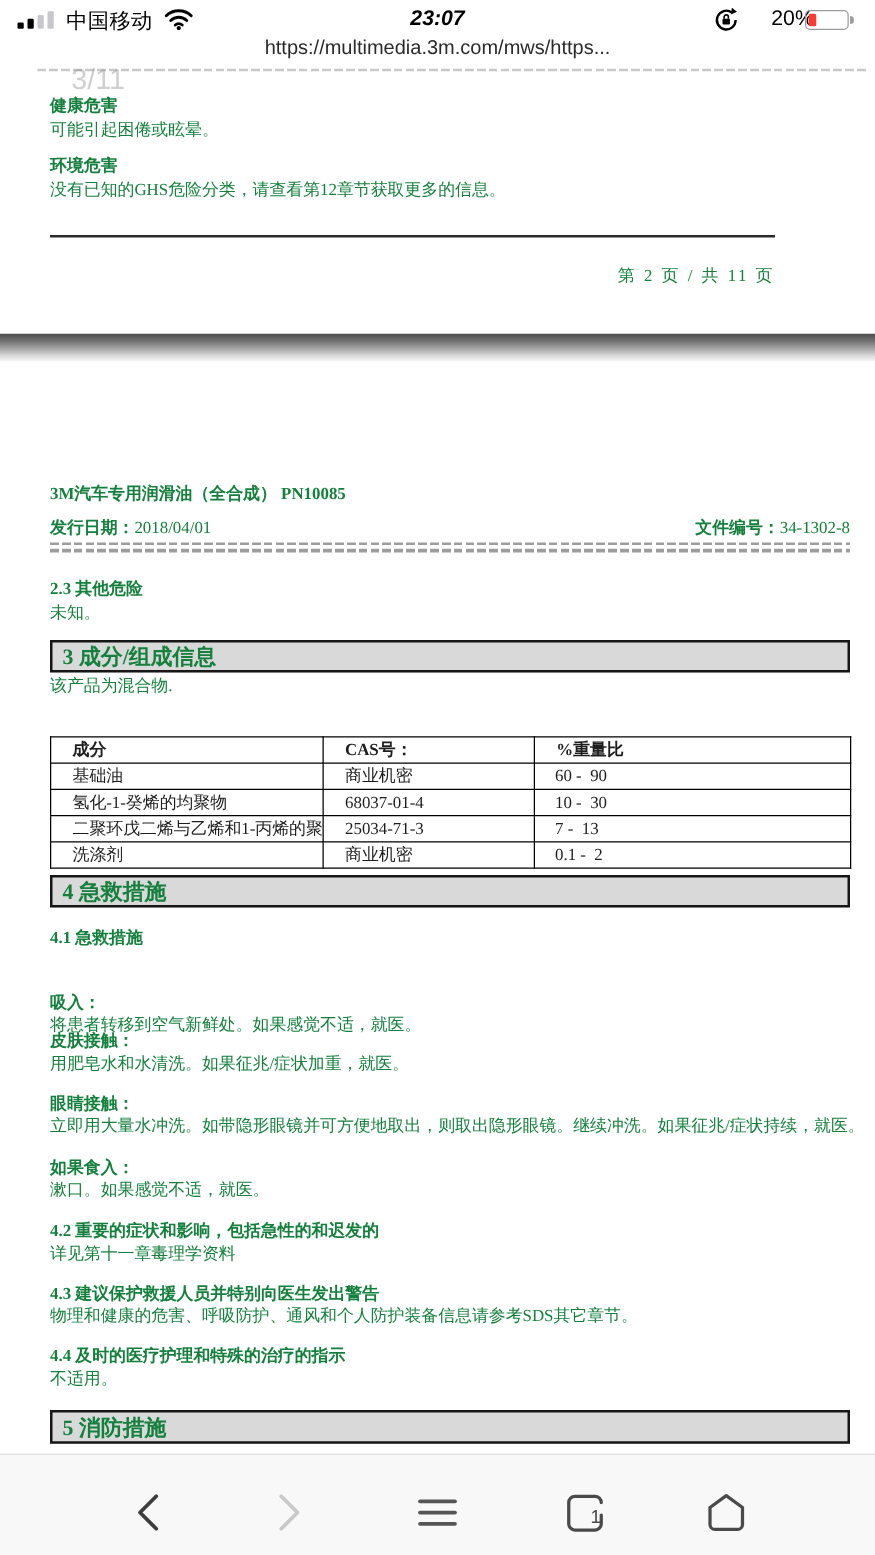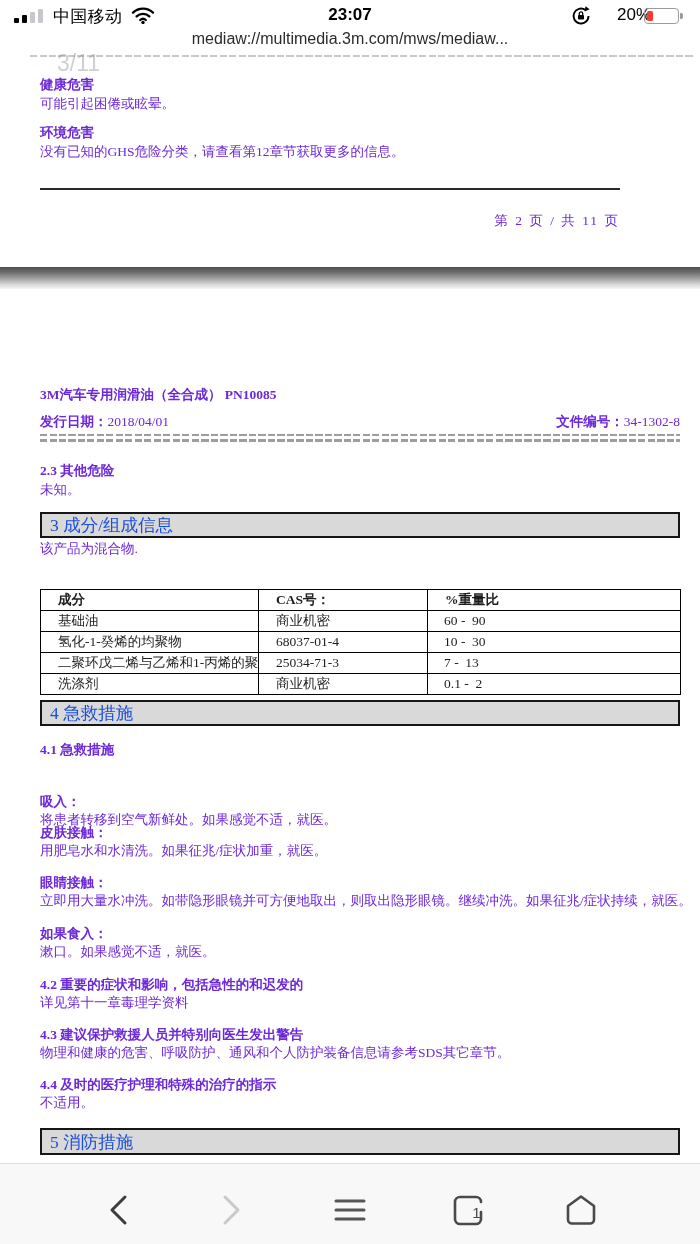--- a/index.html
+++ b/index.html
@@ -10,26 +10,26 @@
   .sig-bar{position:absolute;bottom:0;width:5px;border-radius:1px;}
   .carrier{font-size:17px;letter-spacing:.3px;}
   .time{font-size:17px;font-weight:700;}
   .batt-pct{font-size:17px;margin-left:18px;}
   .batt-body{position:absolute;width:33px;height:14px;border:1.5px solid #9b9b9f;border-radius:4px;}
   .batt-fill{position:absolute;left:2px;top:2px;bottom:2px;width:6px;background:#ff3b30;border-radius:1.5px;}
   .batt-nub{position:absolute;right:-5px;top:4px;width:3px;height:6px;background:#9b9b9f;border-radius:0 2px 2px 0;}
   
   .url-text{font-size:16px;font-weight:500;color:#2b2b2b;text-align:center;width:100%;}
   
-  .doc{font-family:"Liberation Serif","DejaVu Serif",serif;color:#6d28d9;font-size:13.5px;line-height:1.35;}
+  .doc{font-family:"Liberation Serif","DejaVu Serif",serif;color:#15803d;font-size:13.5px;line-height:1.35;}
   .b{font-weight:bold;}
   .hatch-row{height:2.4px;background:repeating-linear-gradient(90deg,#9d9d9d 0 7px,rgba(0,0,0,0) 7px 9.5px);}
   .hatch-gap{height:3px;}
   .sec-box{background:#d9d9d9;border:2px solid #161616;display:flex;align-items:center;
-           font-family:"Liberation Serif","DejaVu Serif",serif;font-weight:normal;font-size:17.5px;color:#1d4ed8;
+           font-family:"Liberation Serif","DejaVu Serif",serif;font-weight:bold;font-size:17.5px;color:#15803d;
            padding-left:8px;box-sizing:border-box;}
   .page-indicator{font-size:23px;color:rgba(130,130,130,.38);font-family:"Liberation Sans","DejaVu Sans",sans-serif;}
   .sep-band{background:linear-gradient(#4f4f4f 0%,#6e6e6e 25%,#a7a7a7 55%,#d9d9d9 80%,#f6f6f6 100%);}
   table.ing{border-collapse:collapse;table-layout:fixed;width:640px;font-family:"Liberation Serif","DejaVu Serif",serif;
             font-size:13.5px;color:#1d1d1d;}
   table.ing td{border:1.2px solid #000;padding:1px 17px;height:16px;overflow:hidden;white-space:pre;}
   table.ing td.c3{padding-left:16px;}
   .footer2{font-size:13.5px;letter-spacing:2px;}
   
   .toolbar{background:#f8f8f8;border-top:1px solid #dedede;}
@@ -47,36 +47,36 @@
       <div class="sig-bar" style="left:16px;height:11px;background:#c8c8cc;"></div>
       <div class="sig-bar" style="left:24px;height:14px;background:#c8c8cc;"></div>
     </div>
     <div class="abs carrier" style="left:53px;top:5px;">中国移动</div>
     <svg class="abs" style="left:131px;top:6px;" width="24" height="18" viewBox="0 0 24 18">
       <path d="M2 6.6 a14.5 14.5 0 0 1 20 0" fill="none" stroke="#000" stroke-width="2.3" stroke-linecap="round"></path>
       <path d="M5.6 10.4 a9.3 9.3 0 0 1 12.8 0" fill="none" stroke="#000" stroke-width="2.3" stroke-linecap="round"></path>
       <path d="M9.2 14 a4.3 4.3 0 0 1 5.6 0" fill="none" stroke="#000" stroke-width="2.3" stroke-linecap="round"></path>
       <circle cx="12" cy="16.4" r="1.7" fill="#000"></circle>
     </svg>
-    <div class="abs time" style="left:0;top:5px;width:700px;text-align:center;">23:07</div>
+    <div class="abs time" style="left:0;top:5px;width:700px;text-align:center;font-style:italic;">23:07</div>
     <svg class="abs" style="left:570px;top:5px;" width="22" height="22" viewBox="0 0 22 22">
       <path d="M18.5 11 a7.5 7.5 0 1 1 -3.2 -6.1" fill="none" stroke="#000" stroke-width="1.9"></path>
       <polygon points="15.5,1.2 19.6,4.3 14.6,6.6" fill="#000"></polygon>
       <rect x="8" y="10" width="6" height="4.6" rx="0.8" fill="#000"></rect>
       <path d="M9.3 10 v-1.4 a1.7 1.7 0 0 1 3.4 0 V10" fill="none" stroke="#000" stroke-width="1.3"></path>
     </svg>
     <div class="abs batt-pct" style="left:599px;top:5px;">20%</div>
     <div class="abs batt-body" style="left:644px;top:8px;">
       <div class="batt-fill"></div>
       <div class="batt-nub"></div>
     </div>
   </div>
 
   <div class="abs" style="left:0;top:30px;width:700px;height:26px;">
-    <div class="url-text">mediaw://multimedia.3m.com/mws/mediaw...</div>
+    <div class="url-text">https://multimedia.3m.com/mws/https...</div>
   </div>
 
   <div class="abs hatch-row" style="left:30px;top:55px;width:665px;opacity:.55;"></div>
   <div class="abs page-indicator" style="left:57px;top:50px;">3/11</div>
 
   <div>
     <div class="abs doc b" style="left:40px;top:76px;">健康危害</div>
     <div class="abs doc" style="left:40px;top:95px;">可能引起困倦或眩晕。</div>
     <div class="abs doc b" style="left:40px;top:124px;">环境危害</div>
     <div class="abs doc" style="left:40px;top:143px;">没有已知的GHS危险分类，请查看第12章节获取更多的信息。</div>

